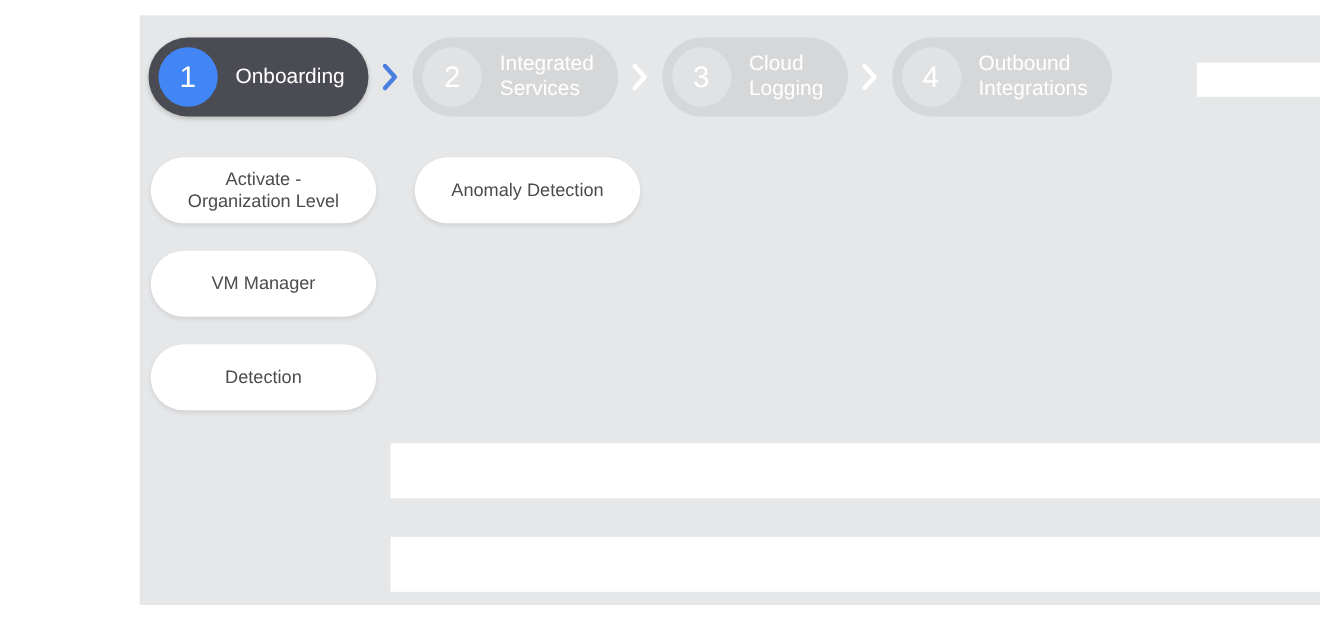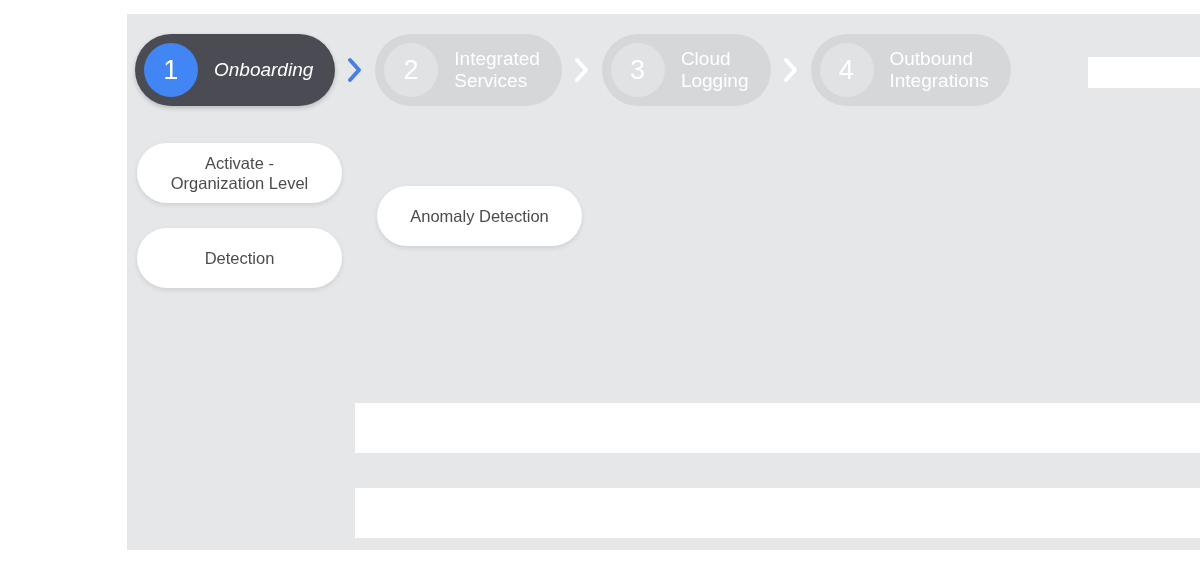--- a/index.html
+++ b/index.html
@@ -91,41 +91,39 @@
     margin-left: 16px;
     font-size: 19px;
     line-height: 22px;
     color: #ffffff;
     white-space: pre-line;
     text-align: left;
     font-weight: 400;
   }
   .step.active .step-label {
     text-align: left;
-    font-style: italic;
   }
 
   .chev {
     flex: 0 0 auto;
     width: 40px;
     display: flex;
     align-items: center;
     justify-content: center;
   }
   .chev svg { display: block; }
 
   
   .columns {
     position: absolute;
     left: 137px;
     top: 143px;
     width: 1000px;
     display: flex;
     gap: 0;
-    align-items: center;
   }
   .col {
     width: 240px;
     flex: 0 0 240px;
     display: flex;
     flex-direction: column;
     gap: 25px;
   }
   .card {
     width: 205px;
@@ -205,20 +203,23 @@
   </div>
 
   <div class="columns">
 
     <div class="col">
       <div class="card">
         <span class="card-label">Activate -
 Organization Level</span>
       </div>
       <div class="card">
+        <span class="card-label">VM Manager</span>
+      </div>
+      <div class="card">
         <span class="card-label">Detection</span>
       </div>
     </div>
 
     <div class="col">
       <div class="card">
         <span class="card-label">Anomaly Detection</span>
       </div>
     </div>
 

